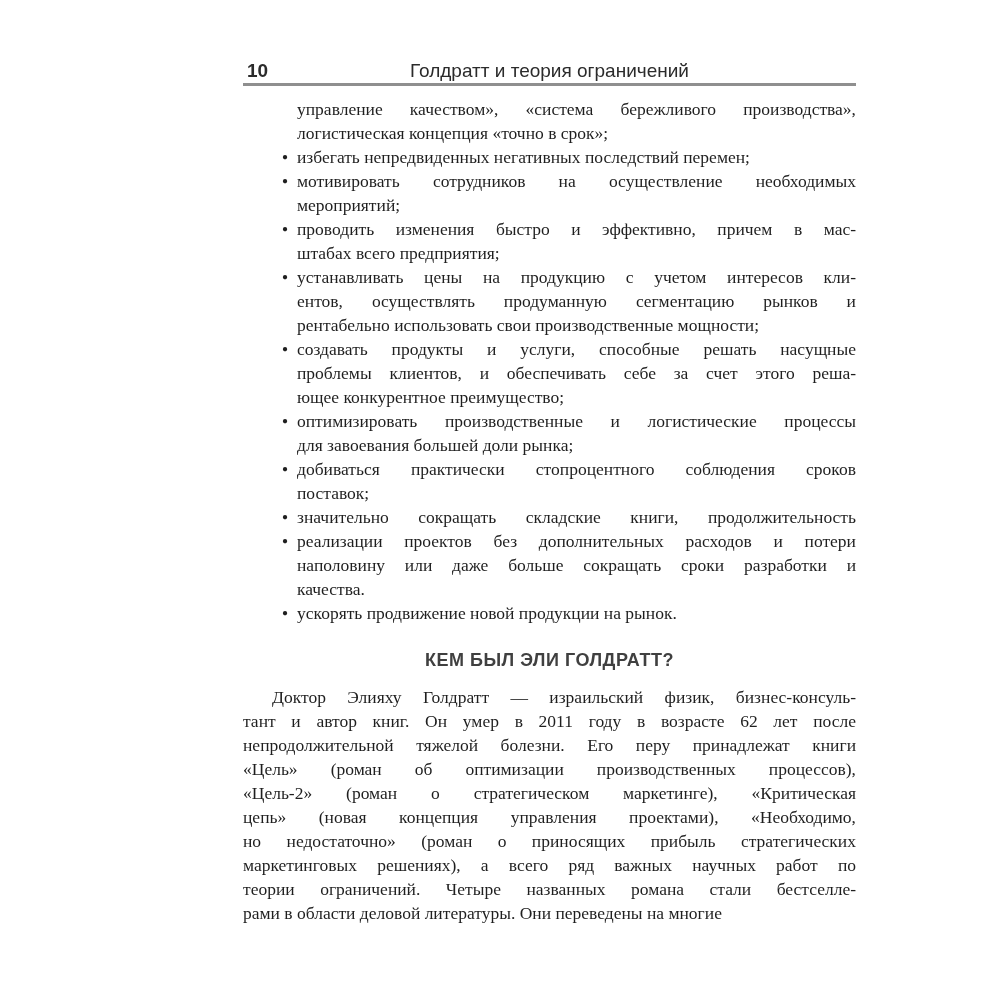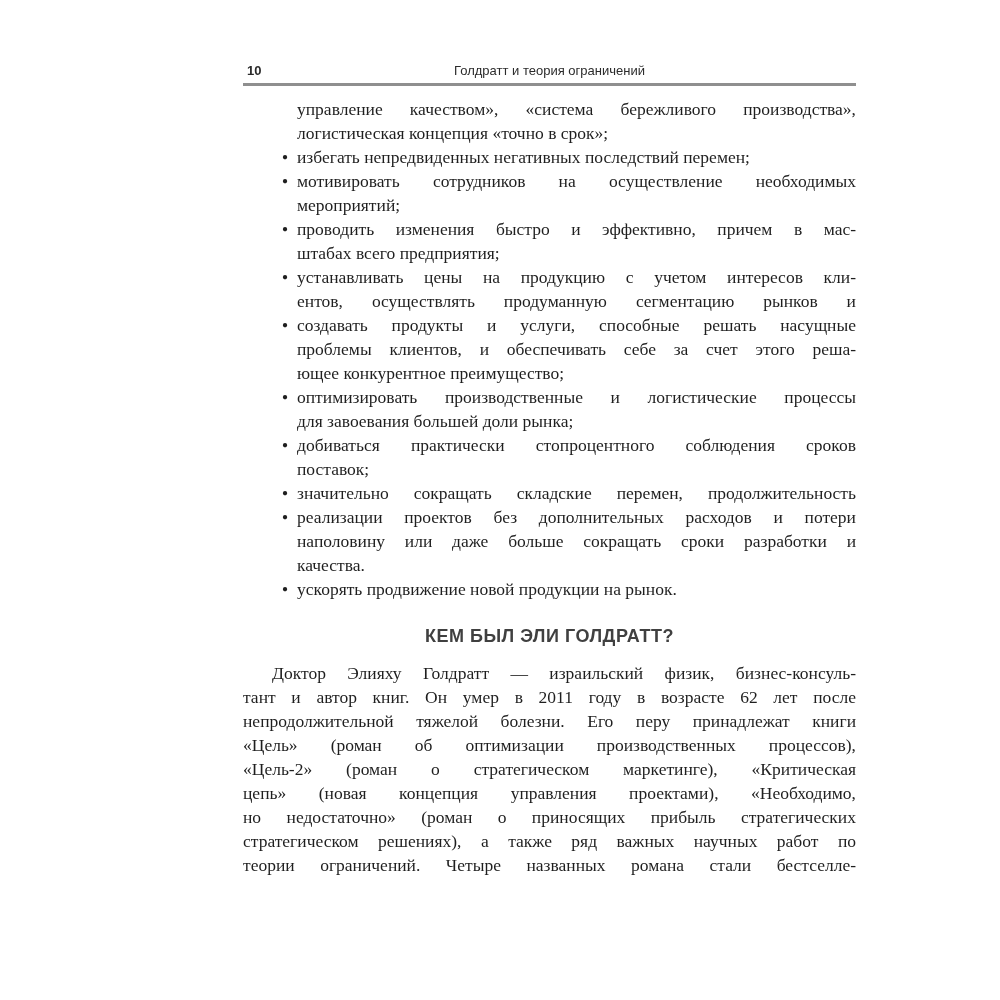--- a/index.html
+++ b/index.html
@@ -17,21 +17,21 @@
     background: #ffffff;
   }
   
   .page-header {
     position: absolute;
     left: 243px; top: 62px;
     width: 613px;
     height: 24px;
     border-bottom: 3px solid #8f8f8f;
     font-family: "Liberation Sans", sans-serif;
-    font-size: 13px;
+    font-size: 19px;
     line-height: 17px;
     color: #2b2b2b;
   }
   .page-number {
     position: absolute;
     left: 4px; top: 0;
     font-weight: bold;
   }
   .running-title {
     display: block;
@@ -95,40 +95,41 @@
         </div>
         <div class="list-item">
           <span class="bullet">●</span>
           <div class="line ">проводить изменения быстро и эффективно, причем в мас-</div>
           <div class="line last">штабах всего предприятия;</div>
         </div>
         <div class="list-item">
           <span class="bullet">●</span>
           <div class="line ">устанавливать цены на продукцию с учетом интересов кли-</div>
           <div class="line ">ентов, осуществлять продуманную сегментацию рынков и</div>
+          <div class="line last">рентабельно использовать свои производственные мощности;</div>
         </div>
         <div class="list-item">
           <span class="bullet">●</span>
           <div class="line ">создавать продукты и услуги, способные решать насущные</div>
           <div class="line ">проблемы клиентов, и обеспечивать себе за счет этого реша-</div>
           <div class="line last">ющее конкурентное преимущество;</div>
         </div>
         <div class="list-item">
           <span class="bullet">●</span>
           <div class="line ">оптимизировать производственные и логистические процессы</div>
           <div class="line last">для завоевания большей доли рынка;</div>
         </div>
         <div class="list-item">
           <span class="bullet">●</span>
           <div class="line ">добиваться практически стопроцентного соблюдения сроков</div>
           <div class="line last">поставок;</div>
         </div>
         <div class="list-item">
           <span class="bullet">●</span>
-          <div class="line ">значительно сокращать складские перемен, продолжительность</div>
+          <div class="line ">значительно сокращать складские книги, продолжительность</div>
         </div>
         <div class="list-item">
           <span class="bullet">●</span>
           <div class="line ">реализации проектов без дополнительных расходов и потери</div>
           <div class="line ">наполовину или даже больше сокращать сроки разработки и</div>
           <div class="line last">качества.</div>
         </div>
         <div class="list-item">
           <span class="bullet">●</span>
           <div class="line last">ускорять продвижение новой продукции на рынок.</div>
@@ -138,18 +139,19 @@
     <h2 class="section-heading">КЕМ БЫЛ ЭЛИ ГОЛДРАТТ?</h2>
 
     <div class="paragraph" id="paragraph">
         <div class="line first ">Доктор Элияху Голдратт — израильский физик, бизнес-консуль-</div>
         <div class="line ">тант и автор книг. Он умер в 2011 году в возрасте 62 лет после</div>
         <div class="line ">непродолжительной тяжелой болезни. Его перу принадлежат книги</div>
         <div class="line ">«Цель» (роман об оптимизации производственных процессов),</div>
         <div class="line ">«Цель-2» (роман о стратегическом маркетинге), «Критическая</div>
         <div class="line ">цепь» (новая концепция управления проектами), «Необходимо,</div>
         <div class="line ">но недостаточно» (роман о приносящих прибыль стратегических</div>
-        <div class="line ">стратегическом решениях), а также ряд важных научных работ по</div>
+        <div class="line ">маркетинговых решениях), а всего ряд важных научных работ по</div>
         <div class="line ">теории ограничений. Четыре названных романа стали бестселле-</div>
+        <div class="line last">рами в области деловой литературы. Они переведены на многие</div>
       </div>
   </div>
 
 </div>
 
 </body></html>

